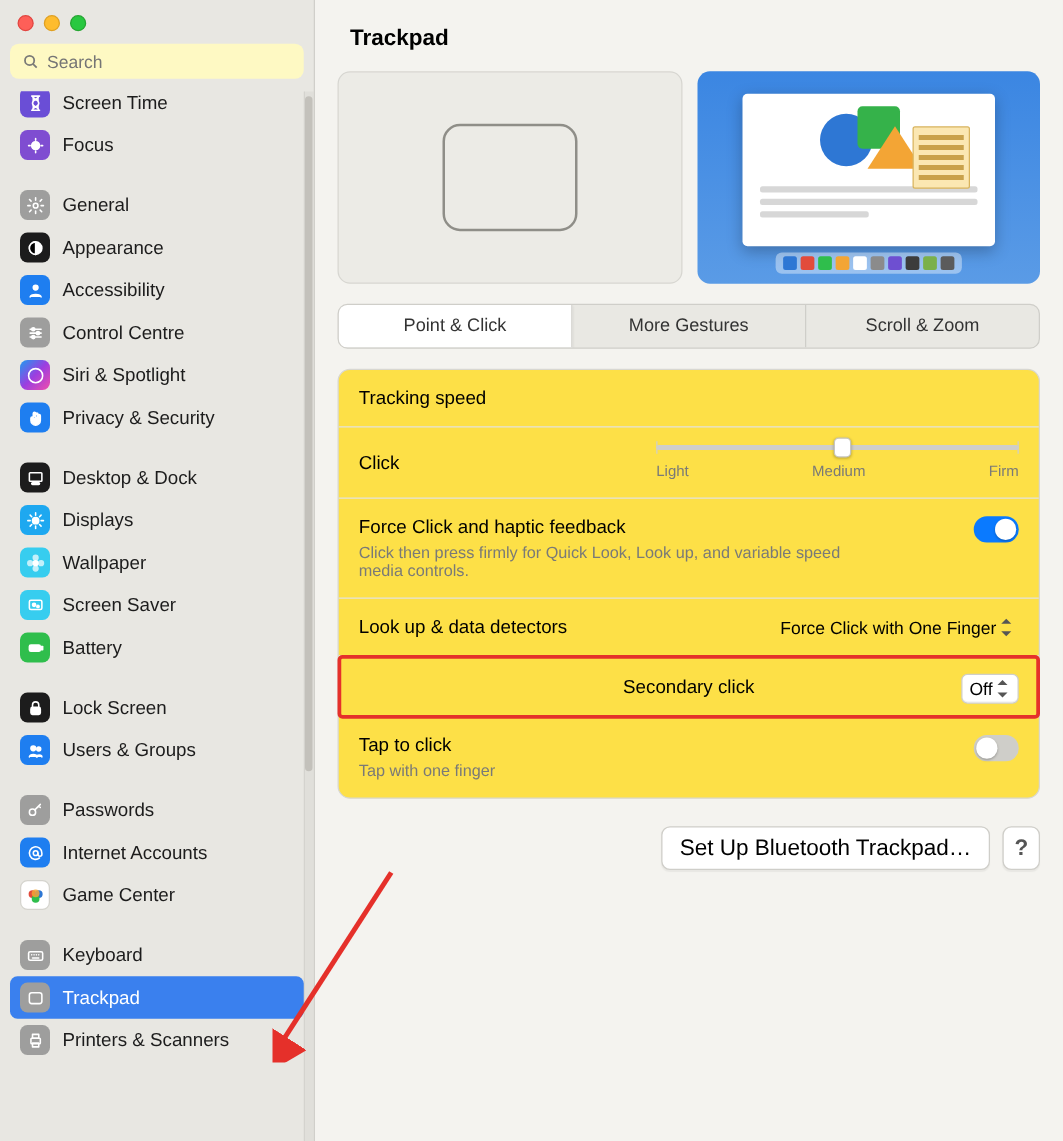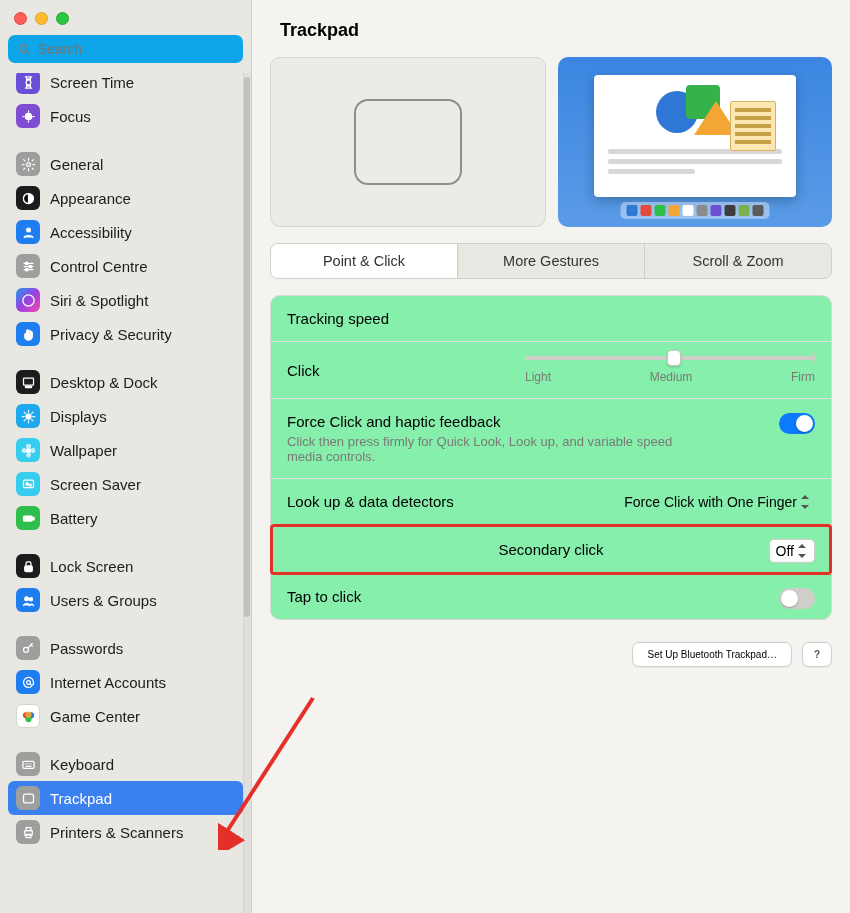--- a/index.html
+++ b/index.html
@@ -31,21 +31,21 @@
   .traffic .dot {
     width: 13px; height: 13px; border-radius: 50%;
   }
   .dot-red    { background:#fe5f58; border:1px solid #e14641; }
   .dot-yellow { background:#febc2e; border:1px solid #dfa022; }
   .dot-green  { background:#28c840; border:1px solid #26a532; }
 
   .search-wrap { padding: 0 8px 10px; }
   .search {
     display:flex; align-items:center; gap:6px;
-    background:#0ea5e9; border-radius:7px;
+    background:#fef9c3; border-radius:7px;
     padding:6px 10px; color:#7a7a77;justify-content:space-between;
   }
   .search input {
     border:none; background:transparent; outline:none;
     font-size:14px; color:#333; width:100%;
   }
 
   .sidebar-scroll {
     flex:1; overflow:hidden;
     padding: 0 8px 8px;
@@ -137,21 +137,21 @@
   .seg button {
     flex:1; border:none; background:transparent; font-size:14.5px;
     padding:9px 0; color:#333; cursor:default;
     border-right:1px solid #cfcec9;
   }
   .seg button:last-child{border-right:none}
   .seg button.active{ background:#fff; font-weight:500;
     box-shadow:0 1px 2px rgba(0,0,0,.08); }
 
   .panel {
-    margin:4px 18px 0; background:#86efac;
+    margin:4px 18px 0; background:#fde047;
     border:1px solid #d8d7d1; border-radius:10px;
   }
   .row {
     padding:14px 16px; border-bottom:1px solid #e3e2dd;
     position:relative;
   }
   .row:last-child{border-bottom:none}
   .row .label { font-size:15px; color:#000; }
   .row .sub { font-size:13px; color:#7a7a77; margin-top:4px; max-width:420px;}
   .slider-row { display:flex; flex-direction:column; }
@@ -208,21 +208,21 @@
     margin:-1px -1px;
     text-align:center;
   }
 
   .footer-btns {
     display:flex; justify-content:flex-end; gap:10px;
     padding:22px 18px 0;
   }
   .btn {
     background:#fff; border:1px solid #cfcec9; border-radius:7px;
-    padding:6px 14px; font-size:10px;
+    padding:6px 14px; font-size:18px;
     box-shadow:0 1px 1px rgba(0,0,0,.05);
   }
   .help-btn {
     width:30px; padding:6px 0; text-align:center; font-weight:600; color:#555;
   }
 
   
   .arrow {
     position:absolute; pointer-events:none;
     left:218px; top:690px; width:120px; height:160px;
@@ -553,20 +553,21 @@
         <span class="label">Secondary click</span>
         <div class="pop boxed">
           <span>Off</span>
           <span class="chev"></span>
         </div>
       </div>
     </div>
 
     <div class="row">
       <div class="label">Tap to click</div>
+      <div class="sub">Tap with one finger</div>
       <div class="switch"></div>
     </div>
 
   </div>
 
   <div class="footer-btns">
     <button class="btn">Set Up Bluetooth Trackpad…</button>
     <button class="btn help-btn">?</button>
   </div>
 

